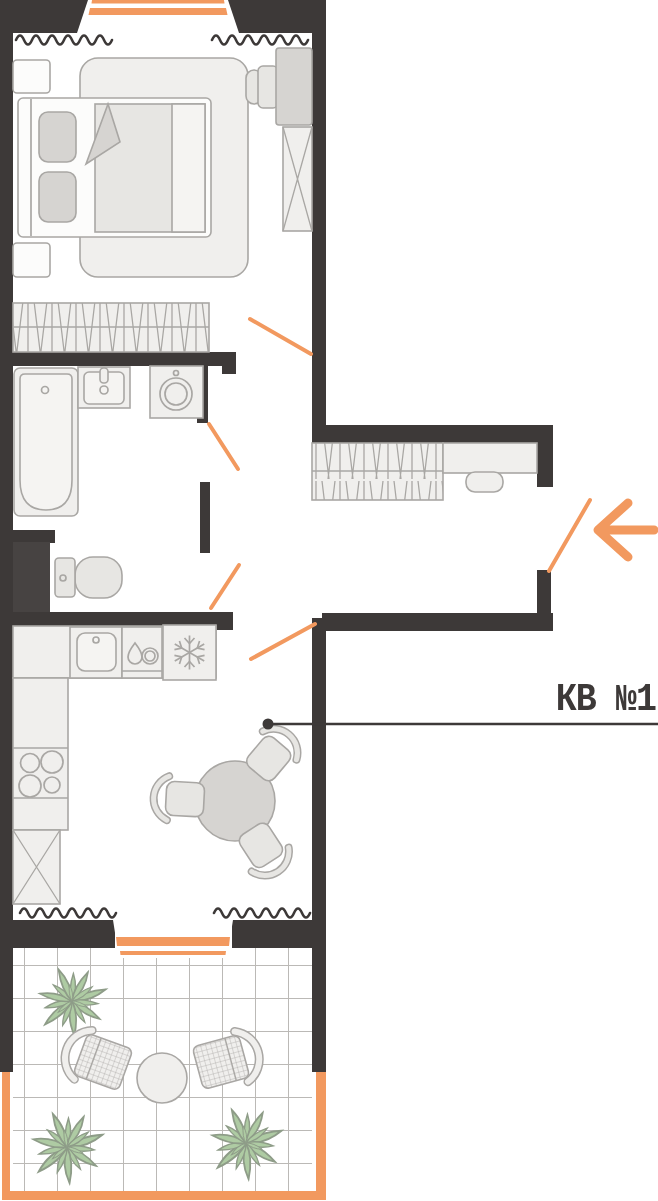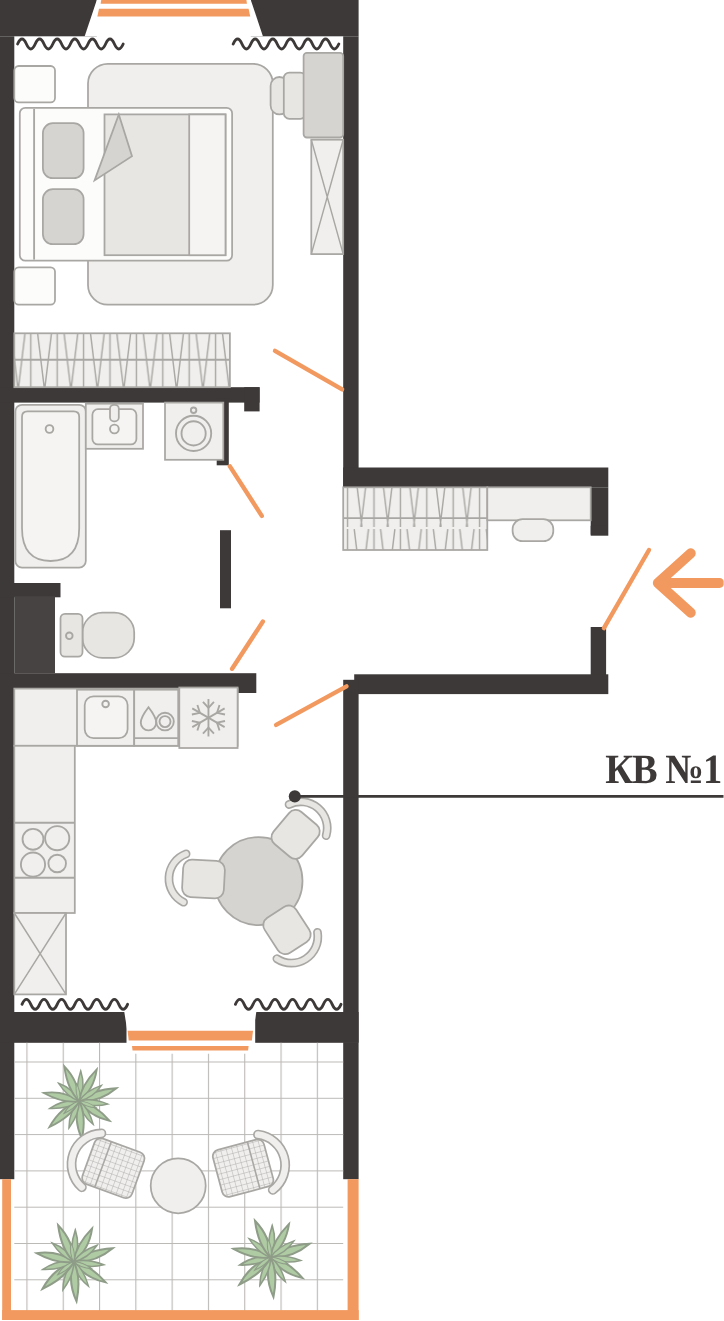--- a/index.html
+++ b/index.html
@@ -3,21 +3,21 @@
 <meta charset="utf-8">
 <style>
   :root{
     --wall:#3D3938; --shaft:#474342; --accent-orange:#F2995F;
     --furniture-line:#A9A7A4; --furniture-fill:#F0EFED; --furniture-fill-mid:#E7E6E3;
     --furniture-fill-dark:#D6D4D1; --plant-green:#AECBA3; --plant-line:#8E9C88;
     --tile-line:#BBB9B6; --background:#FFFFFF;
   }
   html,body{margin:0;padding:0;background:var(--background);}
   .stage{position:relative;width:658px;height:1201px;background:var(--background);overflow:hidden;
-         font-family:Liberation Serif, serif;}
+         font-family:Liberation Mono, monospace;}
   .plan-svg{position:absolute;left:0;top:0;}
   .wall{fill:var(--wall);}
   .shaft{fill:var(--shaft);}
   .accent{fill:var(--accent-orange);}
   .door{stroke:var(--accent-orange);stroke-width:4;stroke-linecap:round;fill:none;}
   .arrow{stroke:var(--accent-orange);stroke-width:9;stroke-linecap:round;stroke-linejoin:round;fill:none;}
   .f  {fill:var(--furniture-fill);stroke:var(--furniture-line);stroke-width:1.6;}
   .fw {fill:#FCFCFB;stroke:var(--furniture-line);stroke-width:1.6;}
   .fm {fill:var(--furniture-fill-mid);stroke:var(--furniture-line);stroke-width:1.6;}
   .fd {fill:var(--furniture-fill-dark);stroke:var(--furniture-line);stroke-width:1.6;}

